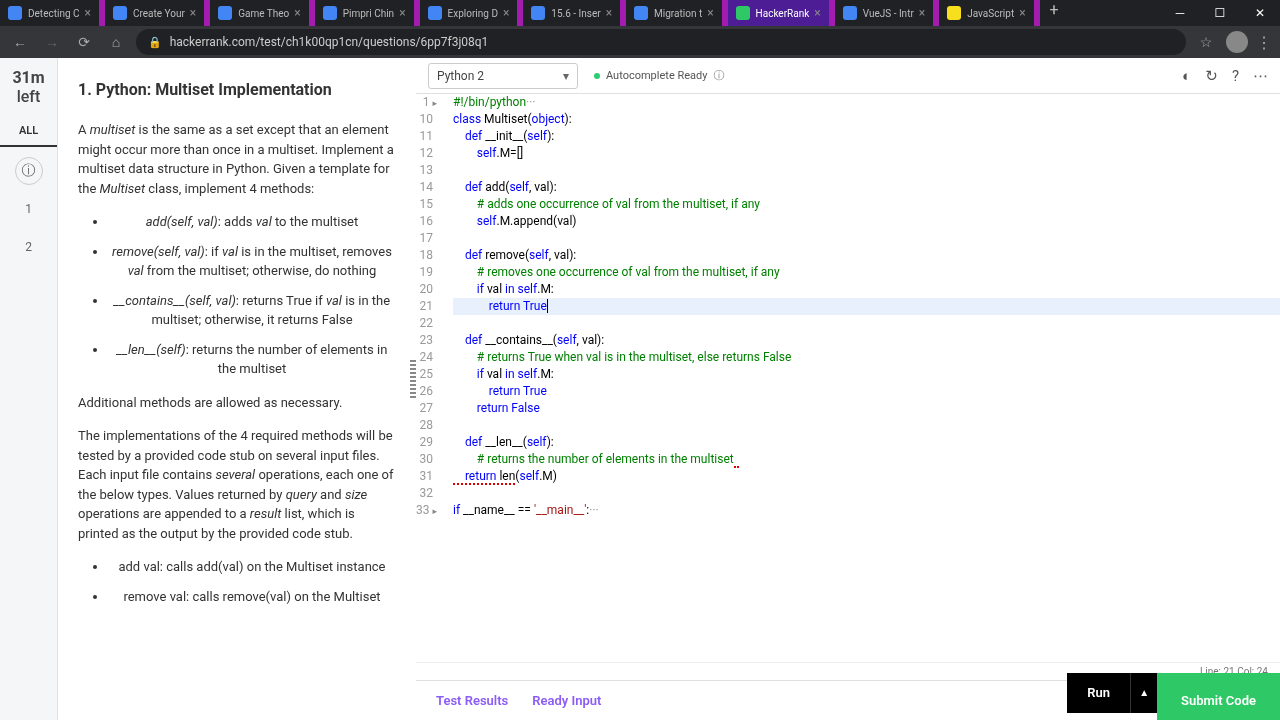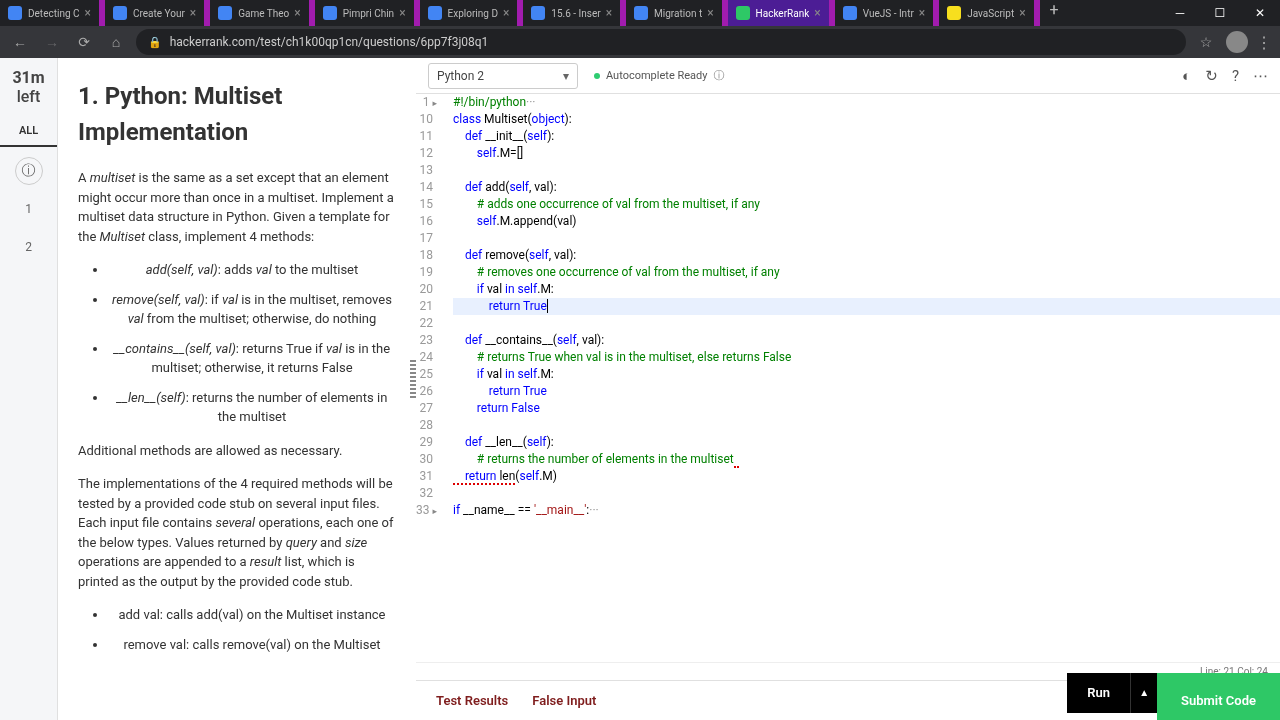--- a/index.html
+++ b/index.html
@@ -30,21 +30,21 @@
 .sidebar-left { width: 58px; background: #f5f6f8; border-right: 1px solid #e0e0e0; display: flex; flex-direction: column; align-items: center; padding-top: 10px; gap: 10px; }
 .timer { text-align: center; font-size: 16px; color: #444; font-weight: 500; line-height: 1.2; }
 .side-all { font-size: 11px; font-weight: 600; color: #333; padding: 8px 0; width: 100%; text-align: center; border-bottom: 2px solid #333; }
 .side-icon { width: 28px; height: 28px; display: flex; align-items: center; justify-content: center; color: #666; font-size: 14px; border: 1px solid #ccc; border-radius: 50%; }
 .side-num { width: 28px; height: 28px; display: flex; align-items: center; justify-content: center; color: #666; font-size: 12px; }
 
 .problem-panel { width: 358px; padding: 20px 20px; overflow-y: auto; font-size: 13px; color: #333; line-height: 1.5; position: relative; }
 .problem-panel::-webkit-scrollbar { width: 12px; }
 .problem-panel::-webkit-scrollbar-thumb { background: #c0c0c0; border-radius: 6px; }
 .problem-panel::-webkit-scrollbar-track { background: #f0f0f0; }
-.problem-title { font-size: 24px; font-weight: 700; margin-bottom: 18px; }
+.problem-title { font-size: 16px; font-weight: 700; margin-bottom: 18px; }
 .problem-panel p { margin-bottom: 14px; }
 .problem-panel ul { margin-left: 30px; margin-bottom: 14px; text-align: center; }
 .problem-panel li { margin-bottom: 10px; }
 .problem-panel em { font-style: italic; }
 .drag-handle { position: absolute; right: 0; top: 300px; width: 6px; height: 40px; background: repeating-linear-gradient(0deg, #888, #888 2px, transparent 2px, transparent 4px); }
 
 .editor-area { flex: 1; display: flex; flex-direction: column; }
 .editor-toolbar { height: 36px; display: flex; align-items: center; padding: 0 12px; border-bottom: 1px solid #e0e0e0; justify-content: space-between; }
 .lang-select { height: 26px; border: 1px solid #ccc; border-radius: 3px; padding: 0 24px 0 8px; font-size: 12px; color: #444; background: #fff; position: relative; width: 150px; display: flex; align-items: center; }
 .lang-select::after { content: "▾"; position: absolute; right: 8px; color: #666; }
@@ -64,21 +64,21 @@
 .str { color: #a31515; }
 .com { color: #008000; }
 .self { color: #0000ff; }
 .builtin { color: #0000ff; }
 .cursor { border-right: 1px solid #000; }
 .squiggle { border-bottom: 2px dotted #d00; }
 
 .editor-status { height: 18px; display: flex; justify-content: flex-end; align-items: center; padding-right: 12px; font-size: 10px; color: #777; border-top: 1px solid #eee; }
 
 .bottom-bar { height: 40px; display: flex; align-items: center; justify-content: space-between; border-top: 1px solid #e0e0e0; }
-.bottom-tabs { display: flex; gap: 24px; padding-left: 20px; font-size: 13px; font-weight: 600; color: #7f1d1d; }
+.bottom-tabs { display: flex; gap: 24px; padding-left: 20px; font-size: 13px; font-weight: 600; color: #8b5cf6; }
 .bottom-buttons { display: flex; }
 .run-btn { background: #000; color: #fff; padding: 0 20px; height: 40px; display: flex; align-items: center; font-size: 13px; font-weight: 600; }
 .run-caret { background: #000; color: #fff; padding: 0 8px; height: 40px; display: flex; align-items: center; border-left: 1px solid #333; font-size: 10px; }
 .submit-btn { background: #2ec866; color: #fff; padding: 0 24px; height: 56px; display: flex; align-items: center; font-size: 13px; font-weight: 600; }
 </style>
 </head>
 <body>
 
 <div class="browser-chrome">
   <div class="tabs">
@@ -265,21 +265,21 @@
         <div class="code-line"></div>
         <div class="code-line"><span class="kw">if</span> __name__ == <span class="str">'__main__'</span>:<span style="color:#999">···</span></div>
       </div>
     </div>
 
     <div class="editor-status">Line: 21 Col: 24</div>
 
     <div class="bottom-bar">
       <div class="bottom-tabs">
         <span>Test Results</span>
-        <span>False Input</span>
+        <span>Ready Input</span>
       </div>
       <div class="bottom-buttons">
         <div class="run-btn">Run</div>
         <div class="run-caret">▲</div>
         <div class="submit-btn">Submit Code</div>
       </div>
     </div>
   </div>
 </div>
 

